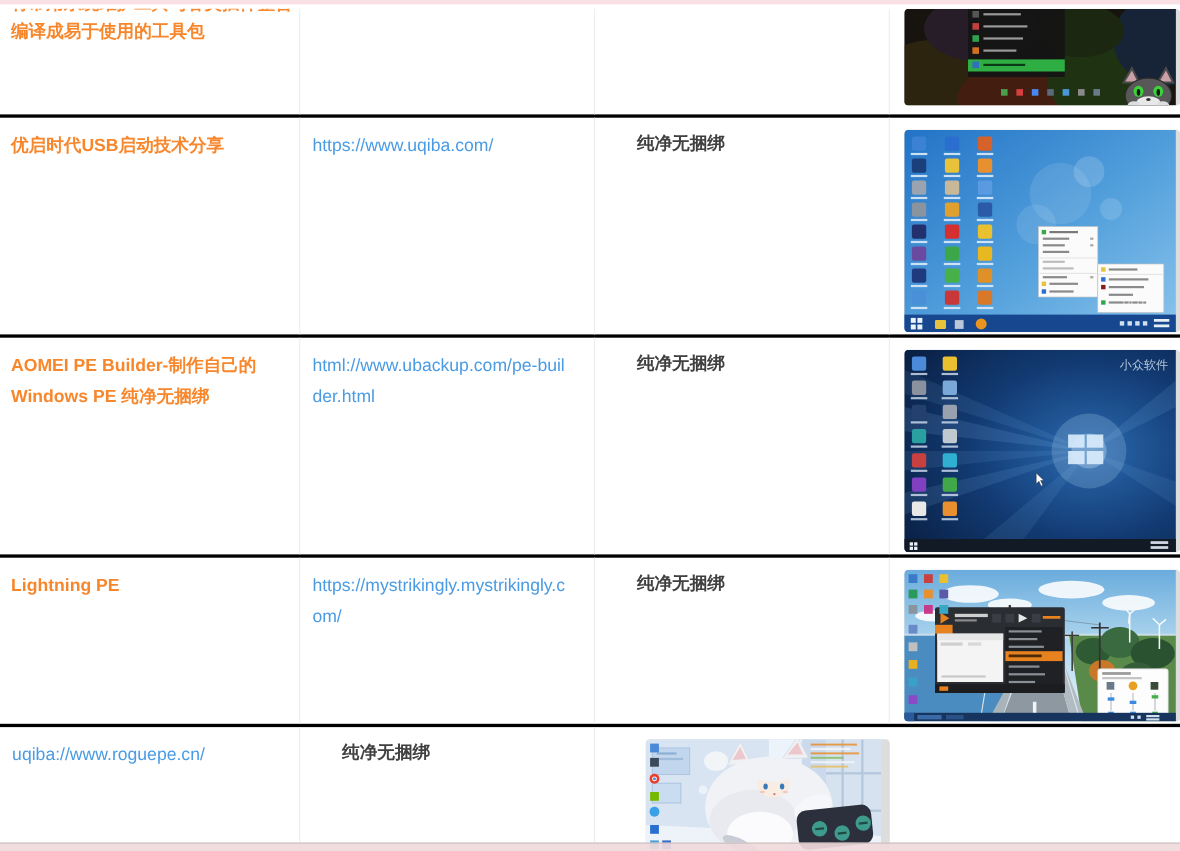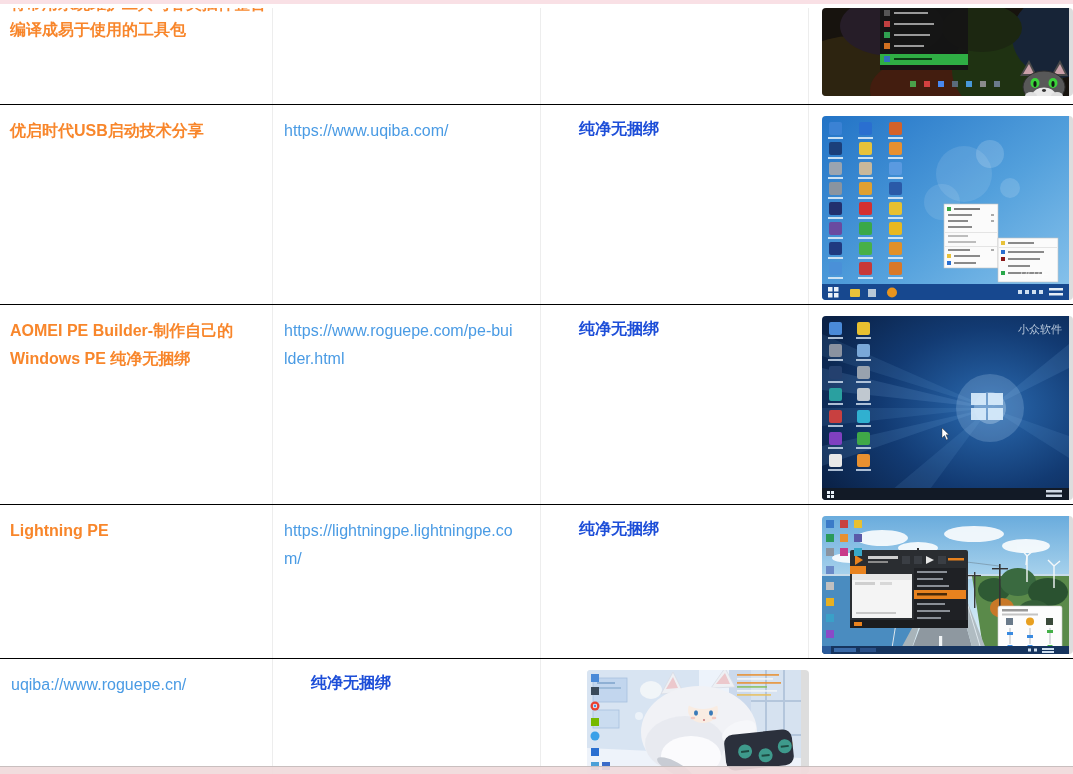--- a/index.html
+++ b/index.html
@@ -4,36 +4,36 @@
 <style>
   html,body{margin:0;padding:0;}
   body{width:1073px;height:774px;overflow:hidden;background:#fff;position:relative;
        font-family:"Liberation Sans",sans-serif;}
   .strip-top{position:absolute;top:0;left:0;width:1073px;height:4px;
        background:rgba(246,205,213,.62);z-index:9;}
   .strip-bottom{position:absolute;bottom:0;left:0;width:1073px;height:8px;
        background:rgba(240,218,219,.92);border-top:1px solid #c9bfbf;box-sizing:border-box;z-index:9;}
   .tbl{position:absolute;top:8px;left:0;width:1073px;}
   .row{display:grid;grid-template-columns:273px 268px 268px 264px;box-sizing:border-box;}
-  .row+.row{border-top:1px solid #000000;}
+  .row+.row{border-top:3px solid #000000;}
   .h-r1{height:96px}.h-r2{height:200px}.h-r3{height:200px}.h-r4{height:154px}.h-r5{height:124px}
   .cell{box-sizing:border-box;overflow:hidden;}
   .cb{border-right:1px solid #ededed;}
   .c-name{padding:12px 14px 0 10px;}
   .c-url{padding:12px 24px 0 11px;}
   .c-status{padding:12px 6px 0 38px;}
   .c-thumb{padding:11px 0 0 13px;text-decoration:underline;}
   .r1 .c-thumb{padding-top:0;}
   .r1 .c-name{padding-top:0;}
   .r5 .c-thumb{padding-left:46px;}
   .title{color:#f8862b;font-weight:bold;font-size:16px;line-height:28px;display:block;
          text-decoration:none;cursor:pointer;}
   .url{color:#4a9be4;font-size:16px;line-height:28px;display:block;word-break:break-all;
        text-decoration:none;cursor:pointer;}
-  .status{color:#1d4ed8;font-weight:bold;font-size:16px;line-height:24px;}
+  .status{color:#404040;font-weight:bold;font-size:16px;line-height:24px;}
   .clip{height:8px;overflow:hidden;margin:0 0 3px 0;}
   .clip .inner{display:block;margin-top:-16px;line-height:24px;white-space:nowrap;}
   .thumb{display:block;border-radius:4px;overflow:hidden;background:#ddd;line-height:0;}
   svg{display:block;}
 </style>
 </head>
 <body>
 
 <div class="tbl">
 
@@ -256,21 +256,21 @@
         </svg>
       </span>
     </div>
   </div>
 
   <div class="row r3 h-r3">
     <div class="cell cb c-name">
       <a class="title">AOMEI PE Builder-制作自己的Windows PE 纯净无捆绑</a>
     </div>
     <div class="cell cb c-url">
-      <a class="url">https://www.roguepe.com/pe-builder.html</a>
+      <a class="url">html://www.ubackup.com/pe-builder.html</a>
     </div>
     <div class="cell cb c-status">
       <span class="status">纯净无捆绑</span>
     </div>
     <div class="cell c-thumb">
       <span class="thumb">
         <svg width="247" height="184" viewBox="0 0 247 184">
           <defs>
             <radialGradient id="rg3" cx="0.68" cy="0.5" r="0.8">
               <stop offset="0" stop-color="#2a6ab0"></stop>
@@ -346,21 +346,21 @@
         </svg>
       </span>
     </div>
   </div>
 
   <div class="row r4 h-r4">
     <div class="cell cb c-name">
       <a class="title">Lightning PE</a>
     </div>
     <div class="cell cb c-url">
-      <a class="url">https://lightningpe.lightningpe.com/</a>
+      <a class="url">https://mystrikingly.mystrikingly.com/</a>
     </div>
     <div class="cell cb c-status">
       <span class="status">纯净无捆绑</span>
     </div>
     <div class="cell c-thumb">
       <span class="thumb">
         <svg width="247" height="138" viewBox="0 0 247 138">
           <defs>
             <linearGradient id="g4" x1="0" y1="0" x2="0" y2="1">
               <stop offset="0" stop-color="#6aacdd"></stop>

